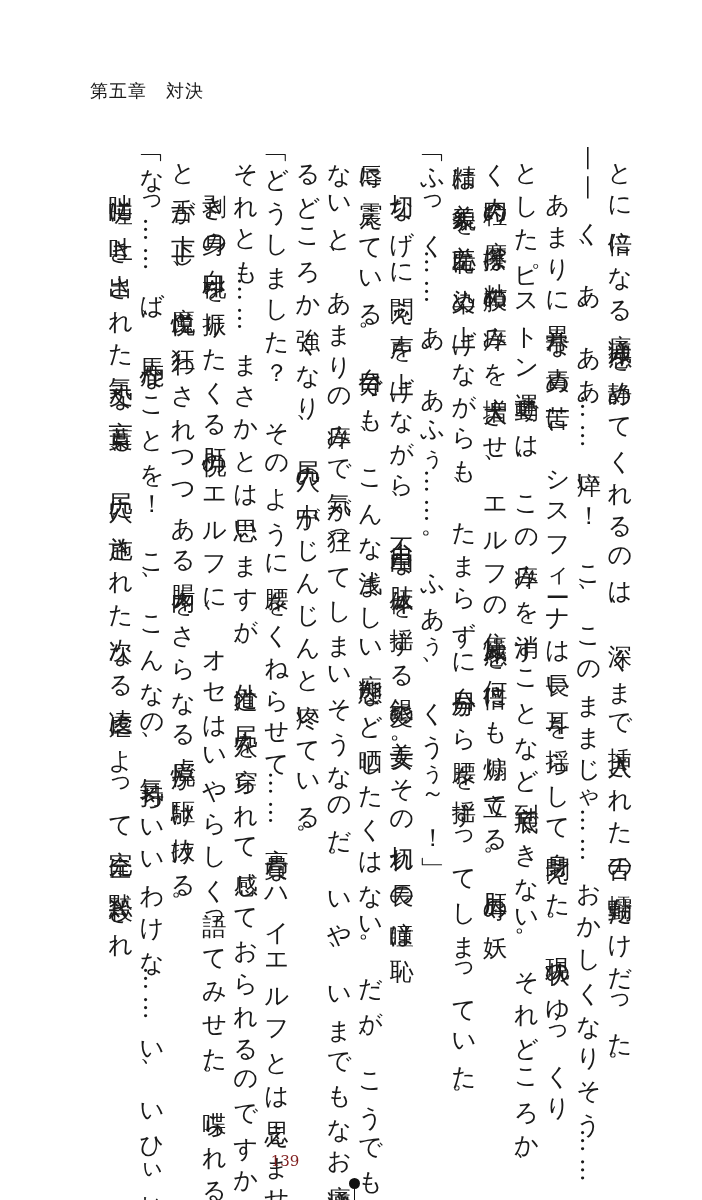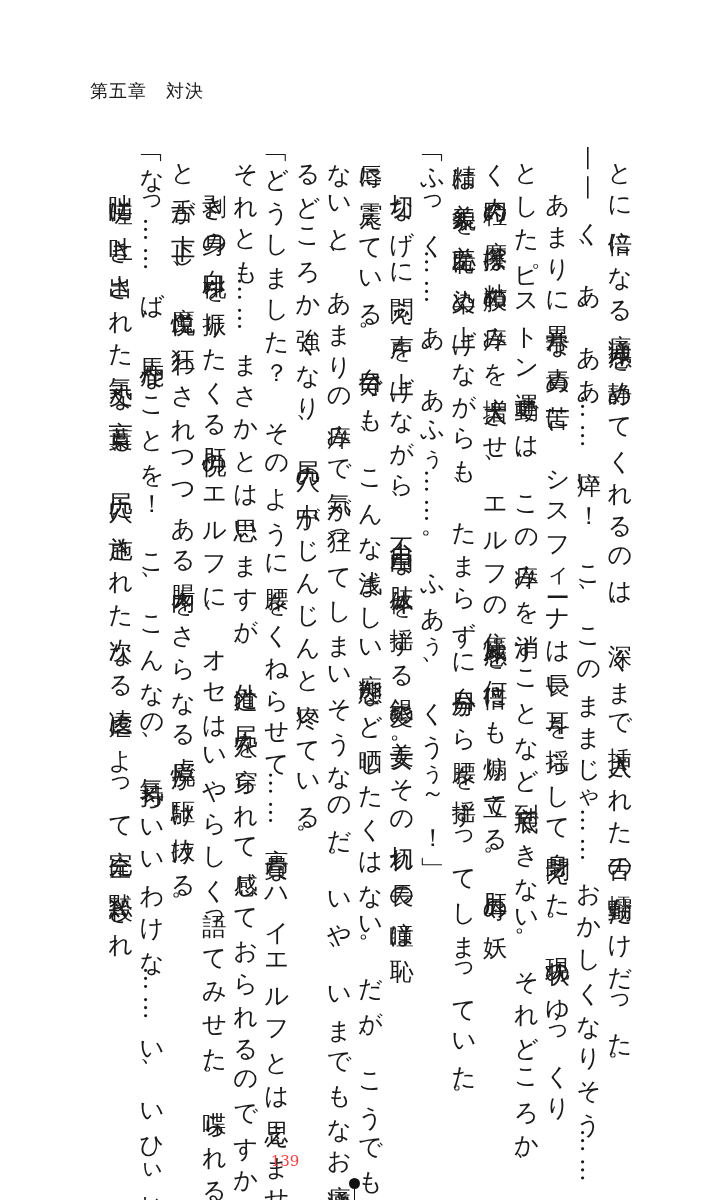--- a/index.html
+++ b/index.html
@@ -43,21 +43,21 @@
       white-space: pre;
     }
     .page-number {
       position: absolute;
       left: 0;
       width: 570px;
       top: 1152px;
       text-align: center;
       font-size: 15px;
       font-family: "DejaVu Serif", "Liberation Serif", serif;
-      color: #ef4444;
+      color: #7f1d1d;
     }
     .marker {
       position: absolute;
       left: 349px;
       top: 1178px;
       width: 11px;
       height: 11px;
       border-radius: 50%;
       background: #111;
     }

